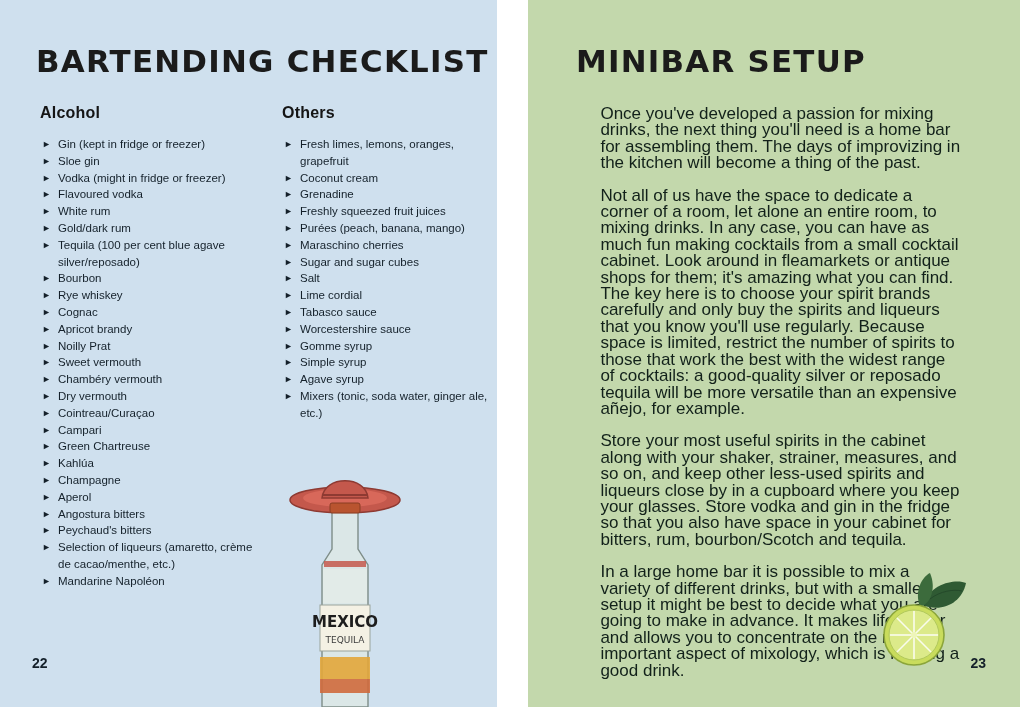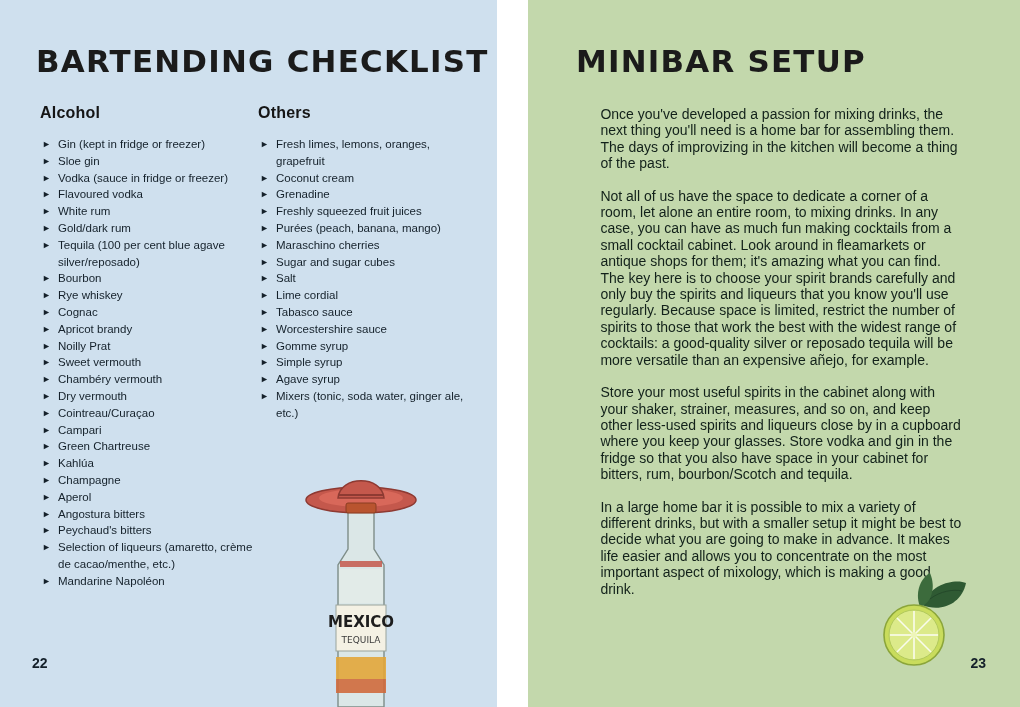--- a/index.html
+++ b/index.html
@@ -54,20 +54,21 @@
     position: absolute;
     top: 44px;
     left: 48px;
   }
   .columns {
     position: absolute;
     top: 104px;
     left: 36px;
     width: 460px;
     display: flex;
+    gap: 24px;
   }
   .col {
     width: 218px;
   }
   h2.subhead {
     font-family: "Liberation Sans", sans-serif;
     font-weight: bold;
     font-size: 16px;
     color: #151515;
     margin: 0 0 14px 4px;
@@ -94,42 +95,42 @@
     line-height: 16.8px;
     color: #14202a;
   }
   .body-copy {
     position: absolute;
     top: 106px;
     left: 72px;
     width: 362px;
   }
   .body-copy p {
-    font-size: 14px;
+    font-size: 17px;
     line-height: 16.4px;
     color: #12211a;
     margin: 0 0 16px 0;
     text-align: left;
   }
   .folio {
     position: absolute;
     bottom: 36px;
     font-family: "Liberation Sans", sans-serif;
     font-weight: bold;
     font-size: 14px;
     color: #14202a;
   }
   .folio-left { left: 32px; }
   .folio-right { right: 34px; }
 
   
   .bottle-art {
     position: absolute;
     bottom: 0;
-    left: 266px;
+    left: 250px;
     width: 190px;
     height: 250px;
   }
   
   .lime-art {
     position: absolute;
     bottom: 34px;
     right: 46px;
     width: 104px;
     height: 104px;
@@ -144,21 +145,21 @@
 
     <h1 class="title title-left">BARTENDING CHECKLIST</h1>
 
     <div class="columns">
 
       <div class="col">
         <h2 class="subhead">Alcohol</h2>
         <ul class="checklist">
           <li><span class="bullet">►</span><span>Gin (kept in fridge or freezer)</span></li>
           <li><span class="bullet">►</span><span>Sloe gin</span></li>
-          <li><span class="bullet">►</span><span>Vodka (sauce in fridge or freezer)</span></li>
+          <li><span class="bullet">►</span><span>Vodka (might in fridge or freezer)</span></li>
           <li><span class="bullet">►</span><span>Flavoured vodka</span></li>
           <li><span class="bullet">►</span><span>White rum</span></li>
           <li><span class="bullet">►</span><span>Gold/dark rum</span></li>
           <li><span class="bullet">►</span><span>Tequila (100 per cent blue agave silver/reposado)</span></li>
           <li><span class="bullet">►</span><span>Bourbon</span></li>
           <li><span class="bullet">►</span><span>Rye whiskey</span></li>
           <li><span class="bullet">►</span><span>Cognac</span></li>
           <li><span class="bullet">►</span><span>Apricot brandy</span></li>
           <li><span class="bullet">►</span><span>Noilly Prat</span></li>
           <li><span class="bullet">►</span><span>Sweet vermouth</span></li>

